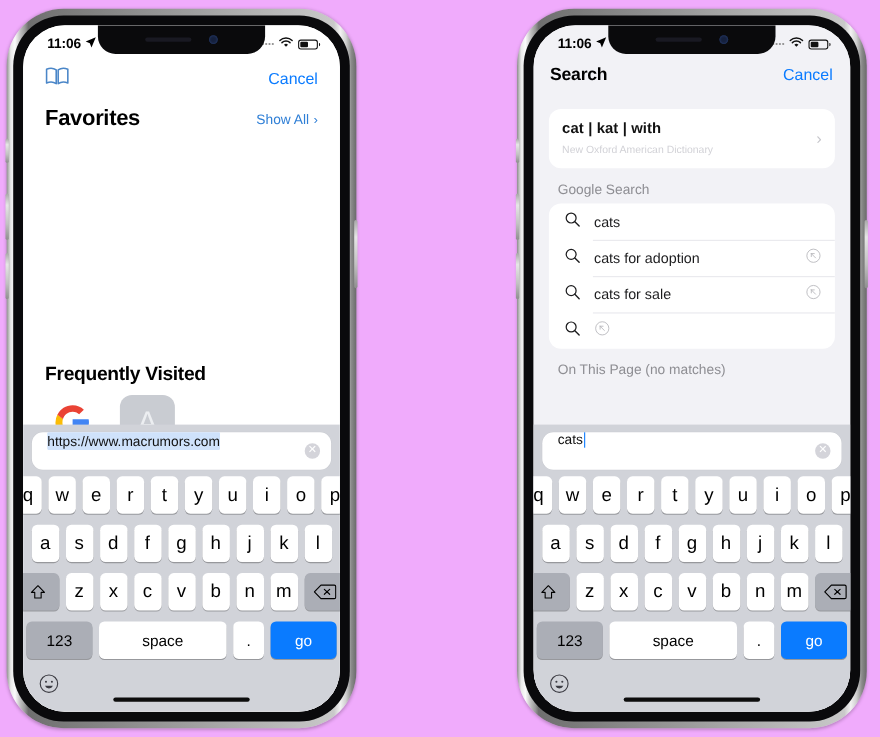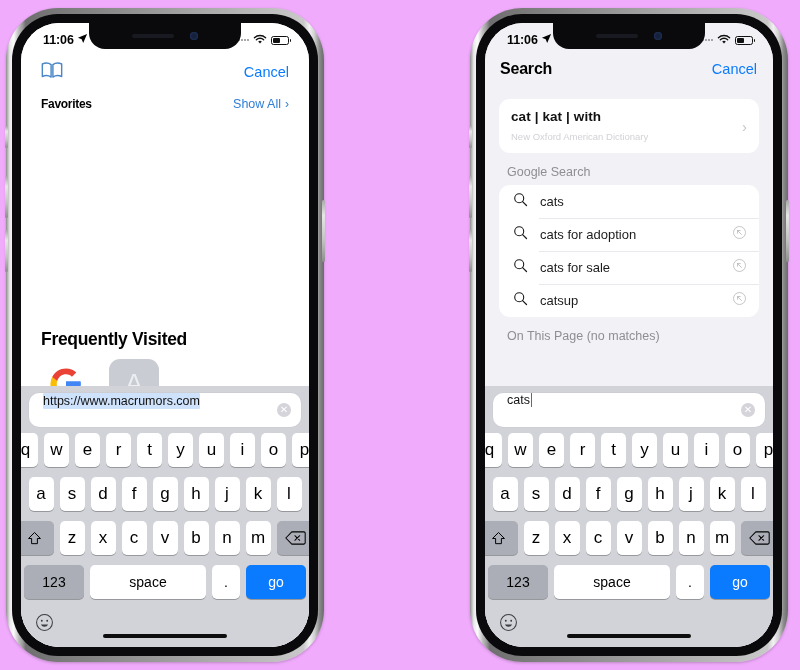--- a/index.html
+++ b/index.html
@@ -168,21 +168,21 @@
     font-size: 14.5px;
   }
 
   .section-head {
     display: flex;
     align-items: center;
     justify-content: space-between;
     padding: 10px 20px 0 20px;
   }
   .section-title {
-    font-size: 12px;
+    font-size: 20px;
     font-weight: bold;
     color: #000;
     letter-spacing: -0.3px;
   }
   .show-all {
     display: flex;
     align-items: center;
     gap: 4px;
     color: #2f7fd6;
     font-size: 12.5px;
@@ -694,21 +694,20 @@
                   </svg>
               </span>
             </div>
             <div class="sug-row">
               <span class="mag">
                 <svg width="15" height="15" viewBox="0 0 20 20">
                     <circle cx="8.3" cy="8.3" r="6" fill="none" stroke="#1c1c1e" stroke-width="1.5"></circle>
                     <path d="M12.8 12.8 18 18" stroke="#1c1c1e" stroke-width="1.7" stroke-linecap="round"></path>
                   </svg>
               </span>
-              <span class="txt">catsup</span>
               <span class="fill">
                 <svg width="15" height="15" viewBox="0 0 20 20">
                     <circle cx="10" cy="10" r="8" fill="none" stroke="#b9b9be" stroke-width="1.1"></circle>
                     <path d="M12.6 12.6 7.4 7.4M7.4 7.4h3.6M7.4 7.4v3.6" stroke="#b9b9be" stroke-width="1.1" stroke-linecap="round" stroke-linejoin="round"></path>
                   </svg>
               </span>
             </div>
           </div>
 
           <div class="onpage-label">On This Page (no matches)</div>

